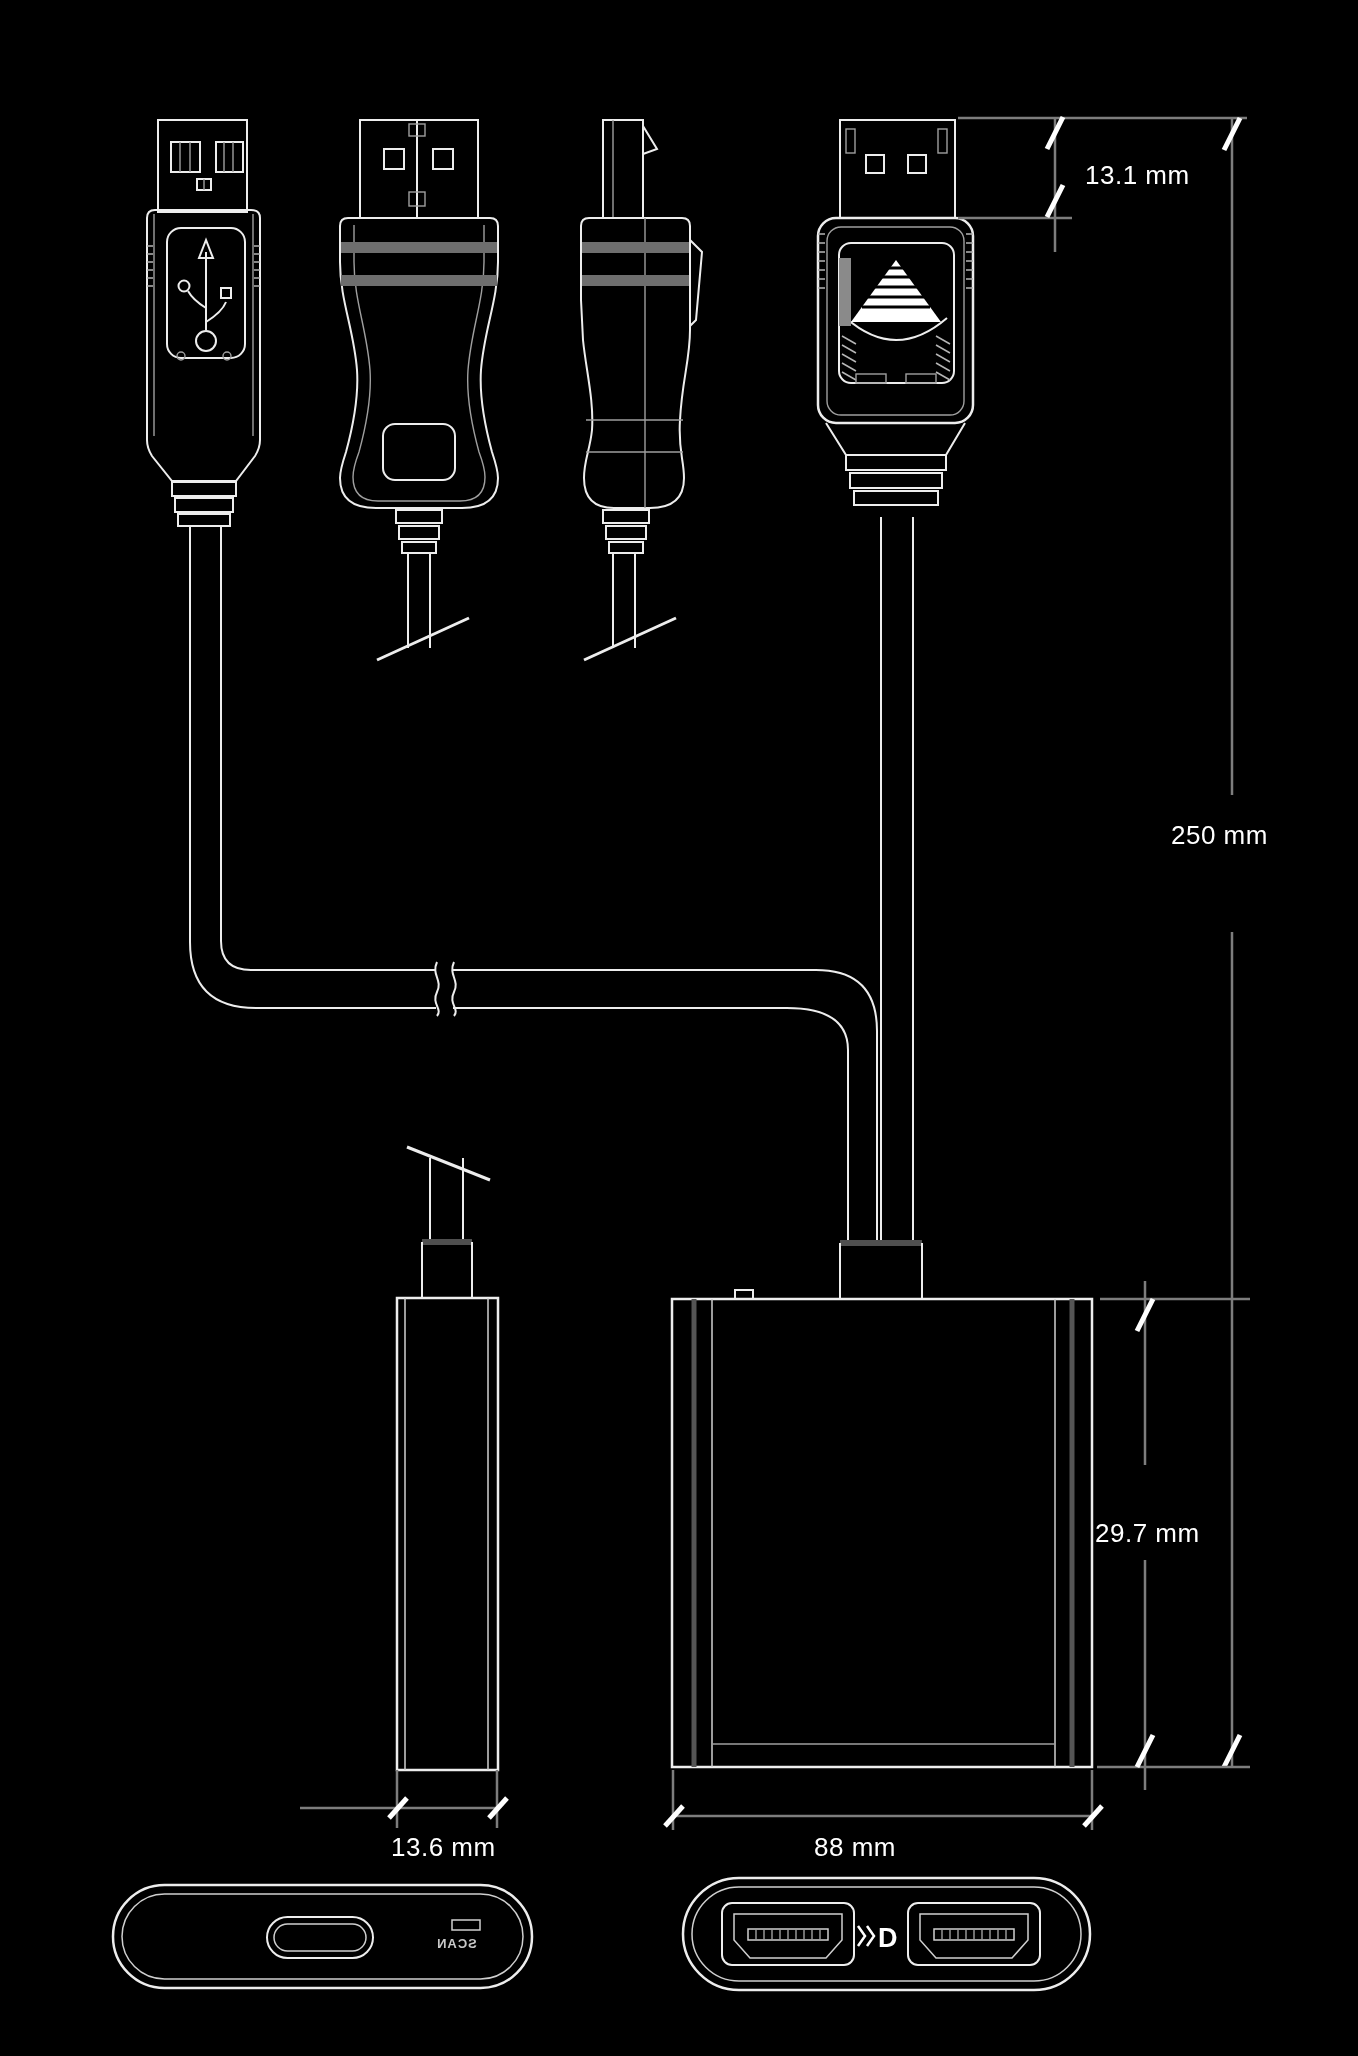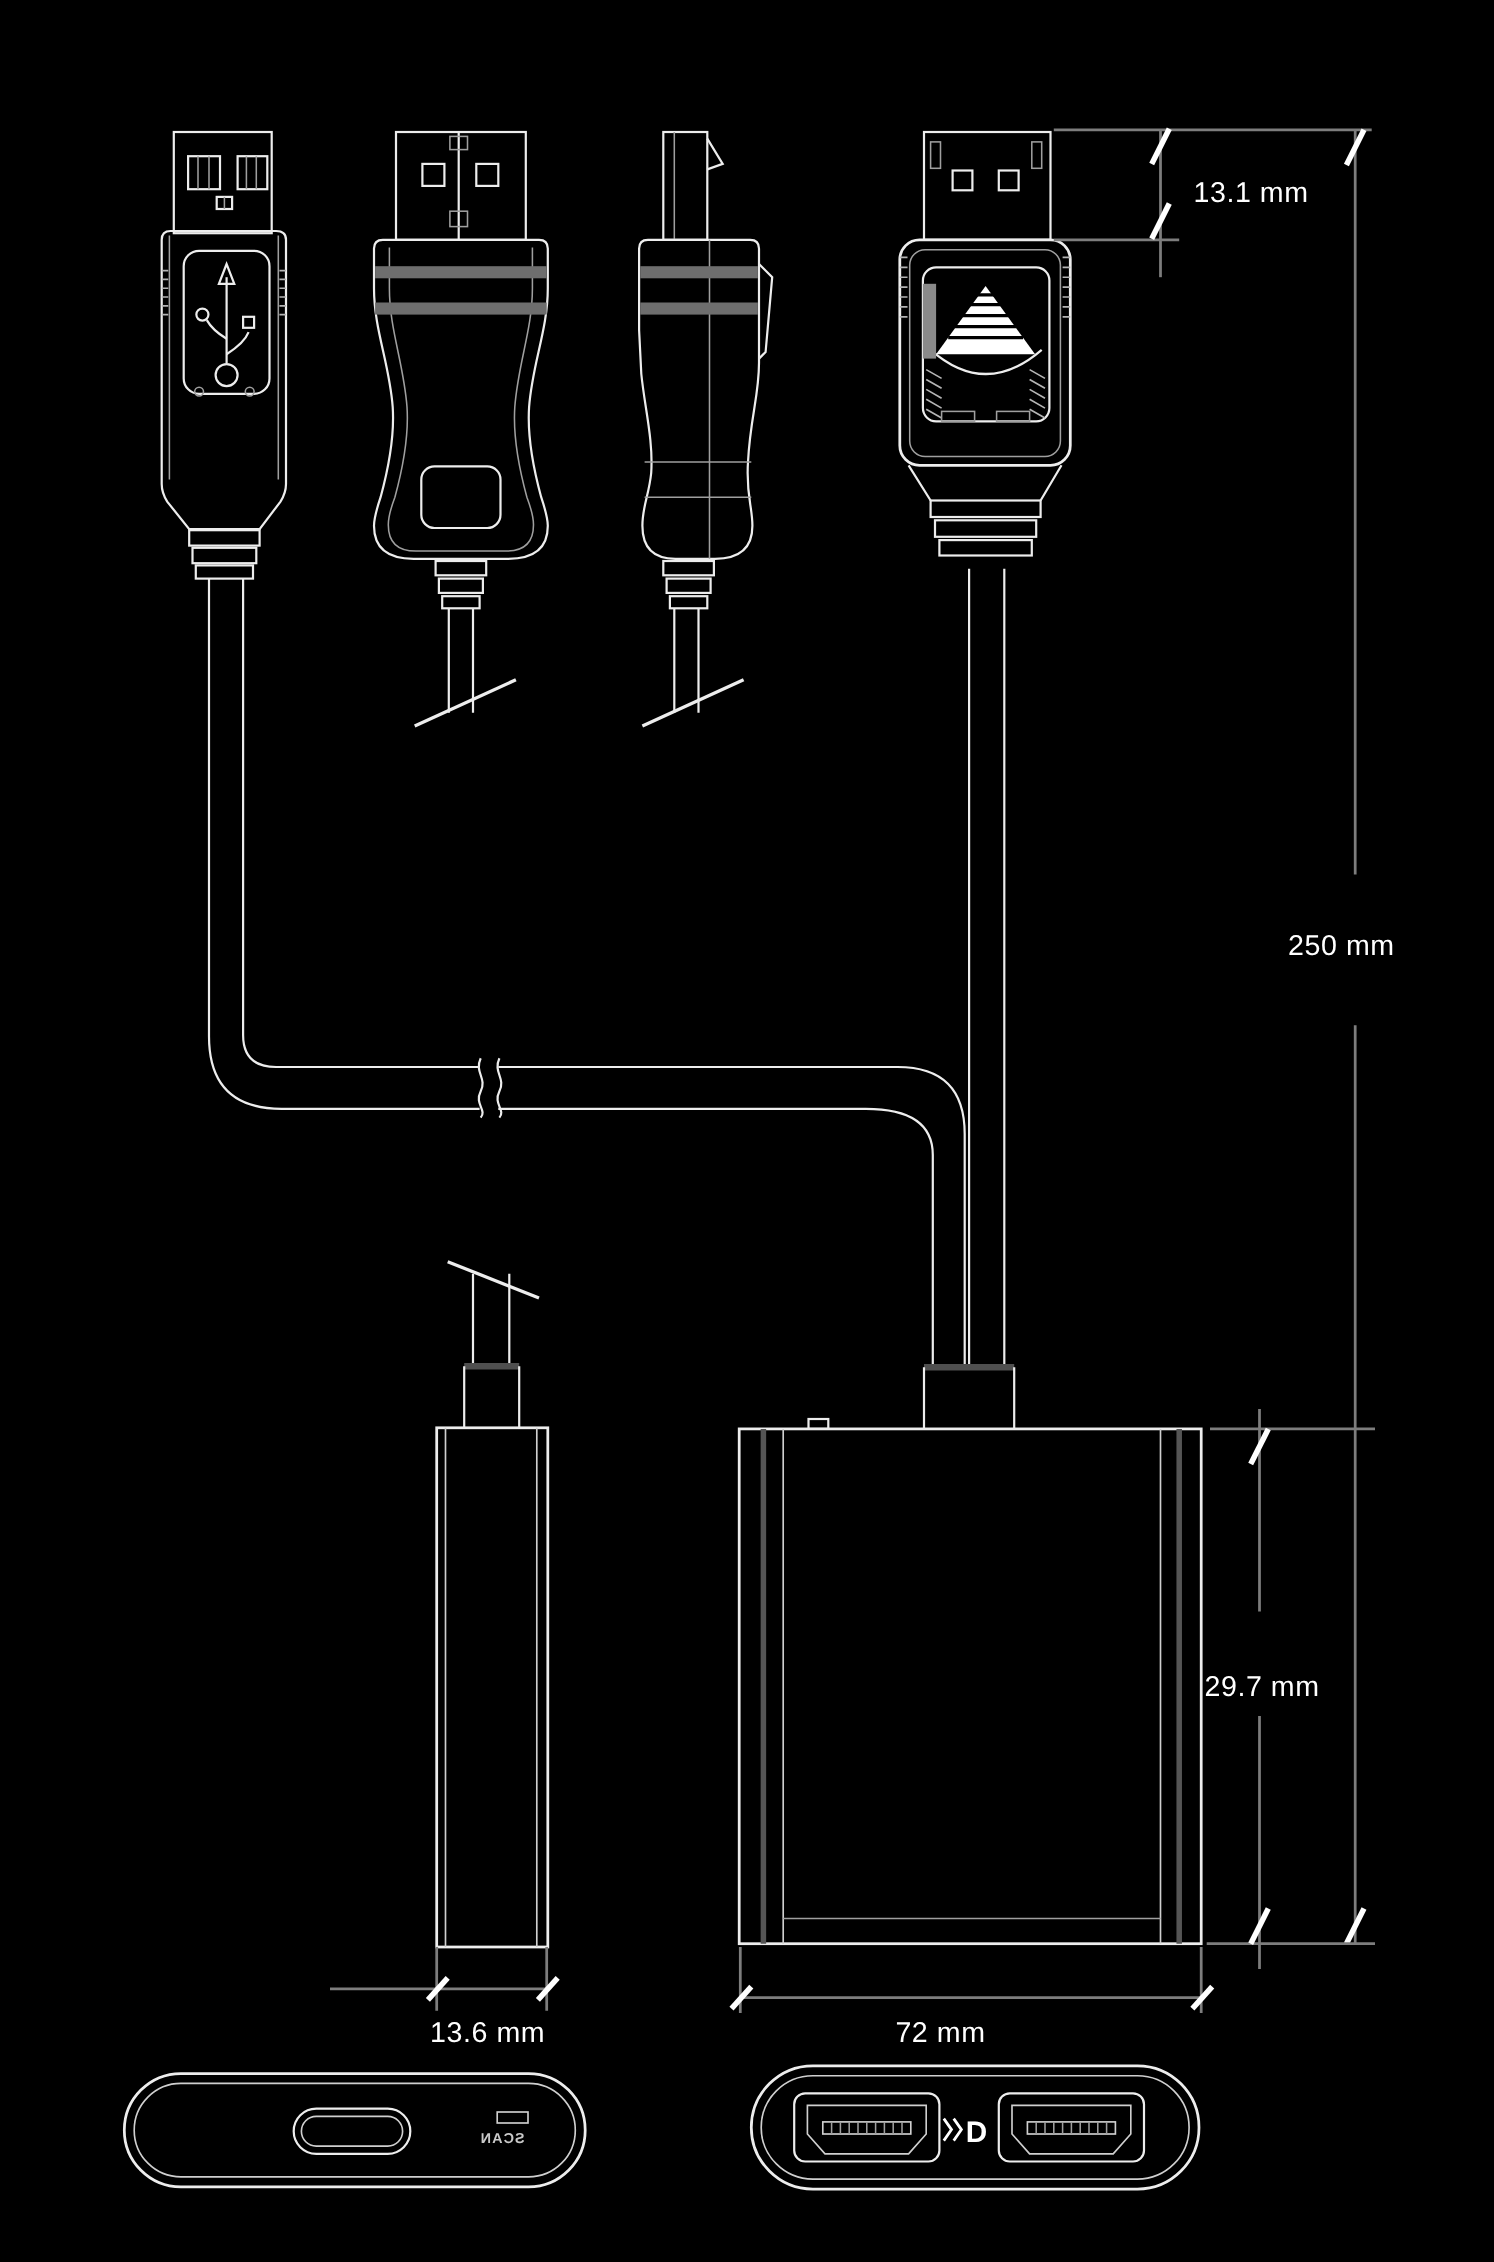--- a/index.html
+++ b/index.html
@@ -214,20 +214,20 @@
     <g>
       <path class="dim" d="M673,1770 V1830 M1092,1770 V1830"></path>
       <path class="dim" d="M673,1816 H1092"></path>
       <path class="tick" d="M665,1826 L683,1806"></path>
       <path class="tick" d="M1084,1826 L1102,1806"></path>
     </g>
   </g>
 </svg>
 
 <div class="dim-label" style="left:1085px;top:160px;">13.1 mm</div>
-<div class="dim-label" style="left:1171px;top:844px;">250 mm</div>
+<div class="dim-label" style="left:1171px;top:820px;">250 mm</div>
 <div class="dim-label" style="left:1095px;top:1518px;">29.7 mm</div>
 <div class="dim-label" style="left:391px;top:1832px;">13.6 mm</div>
-<div class="dim-label" style="left:814px;top:1832px;">72 mm</div>
+<div class="dim-label" style="left:814px;top:1832px;">88 mm</div>
 
 <div class="mold-label" style="left:436px;top:1936px;">SCAN</div>
 
 </div>
 
 </body></html>

